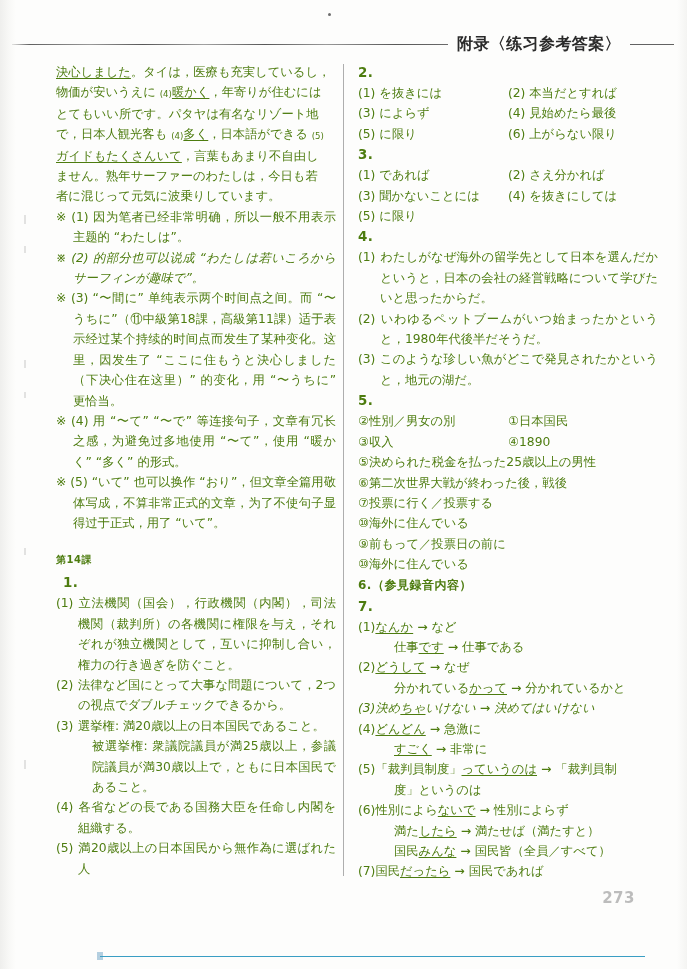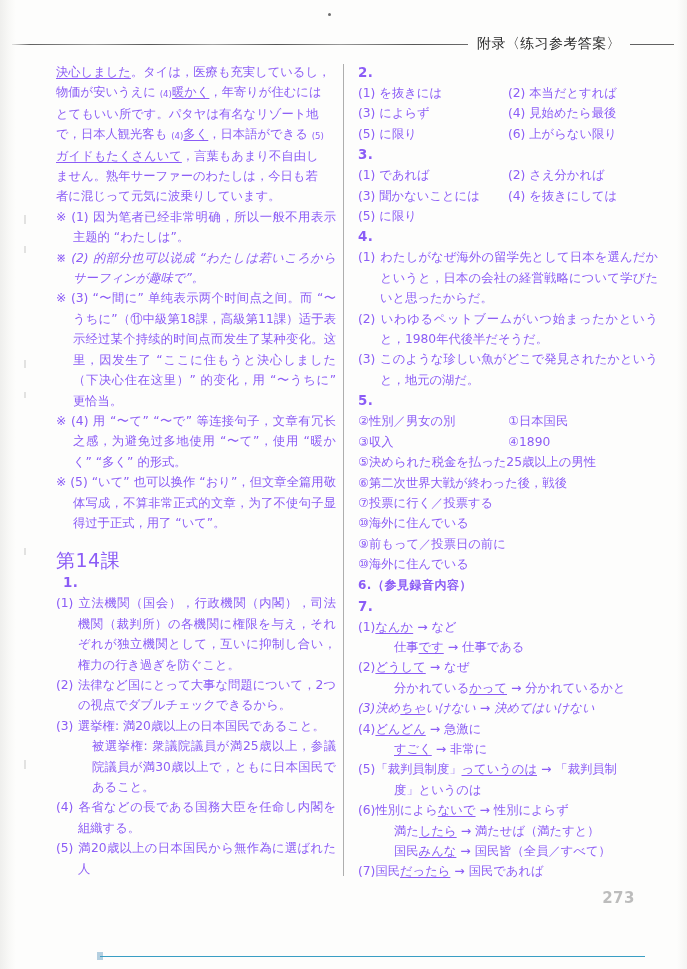--- a/index.html
+++ b/index.html
@@ -67,22 +67,22 @@
        rgba(70,70,70,.5) 44%,
        rgba(70,70,70,.9) 58%,
        rgba(70,70,70,.55) 72%,
        rgba(70,70,70,.9) 88%,
        rgba(70,70,70,.8) 100%);
     margin-right: 6px;
     margin-top: 1px;
   }
   #running-head .rh-text {
     font-family: "DejaVu Sans", "Liberation Sans", sans-serif;
-    font-size: 14px;
-    font-weight: 400;
+    font-size: 16px;
+    font-weight: 700;
     letter-spacing: .4px;
     color: #2a2a2a;
     white-space: nowrap;
     padding: 0 3px;
   }
   #running-head .rule-tail {
     width: 44px;
     height: 1px;
     background: rgba(70,70,70,.85);
     margin-left: 6px;
@@ -94,21 +94,21 @@
     position: absolute;
     left: 0; top: 62px;
     width: 687px;
     height: 820px;
   }
   .col {
     position: absolute;
     top: 0;
     font-size: 12.3px;
     line-height: 20.4px;
-    color: #8b5cf6;
+    color: #4d7c0f;
   }
   #col-left  { left: 56px;  width: 280px; }
   #col-right { left: 358px; width: 300px; }
 
   #col-divider {
     position: absolute;
     left: 343px; top: 2px;
     width: 1px; height: 812px;
     background: rgba(110,110,110,.55);
   }
@@ -123,22 +123,22 @@
   .sub { font-size: 8.6px; vertical-align: baseline; position: relative; top: 1px; }
 
   .sect-num {
     font-weight: 700;
     font-size: 13.4px;
     line-height: 21px;
     margin: 0;
     letter-spacing: .5px;
   }
   .lesson-title {
-    font-weight: 400;
-    font-size: 19px;
+    font-weight: 700;
+    font-size: 10px;
     line-height: 24px;
     margin: 0;
     letter-spacing: .5px;
   }
   .spacer-md { height: 15px; }
 
   
   .item {
     margin: 0;
     padding-left: 22px;

